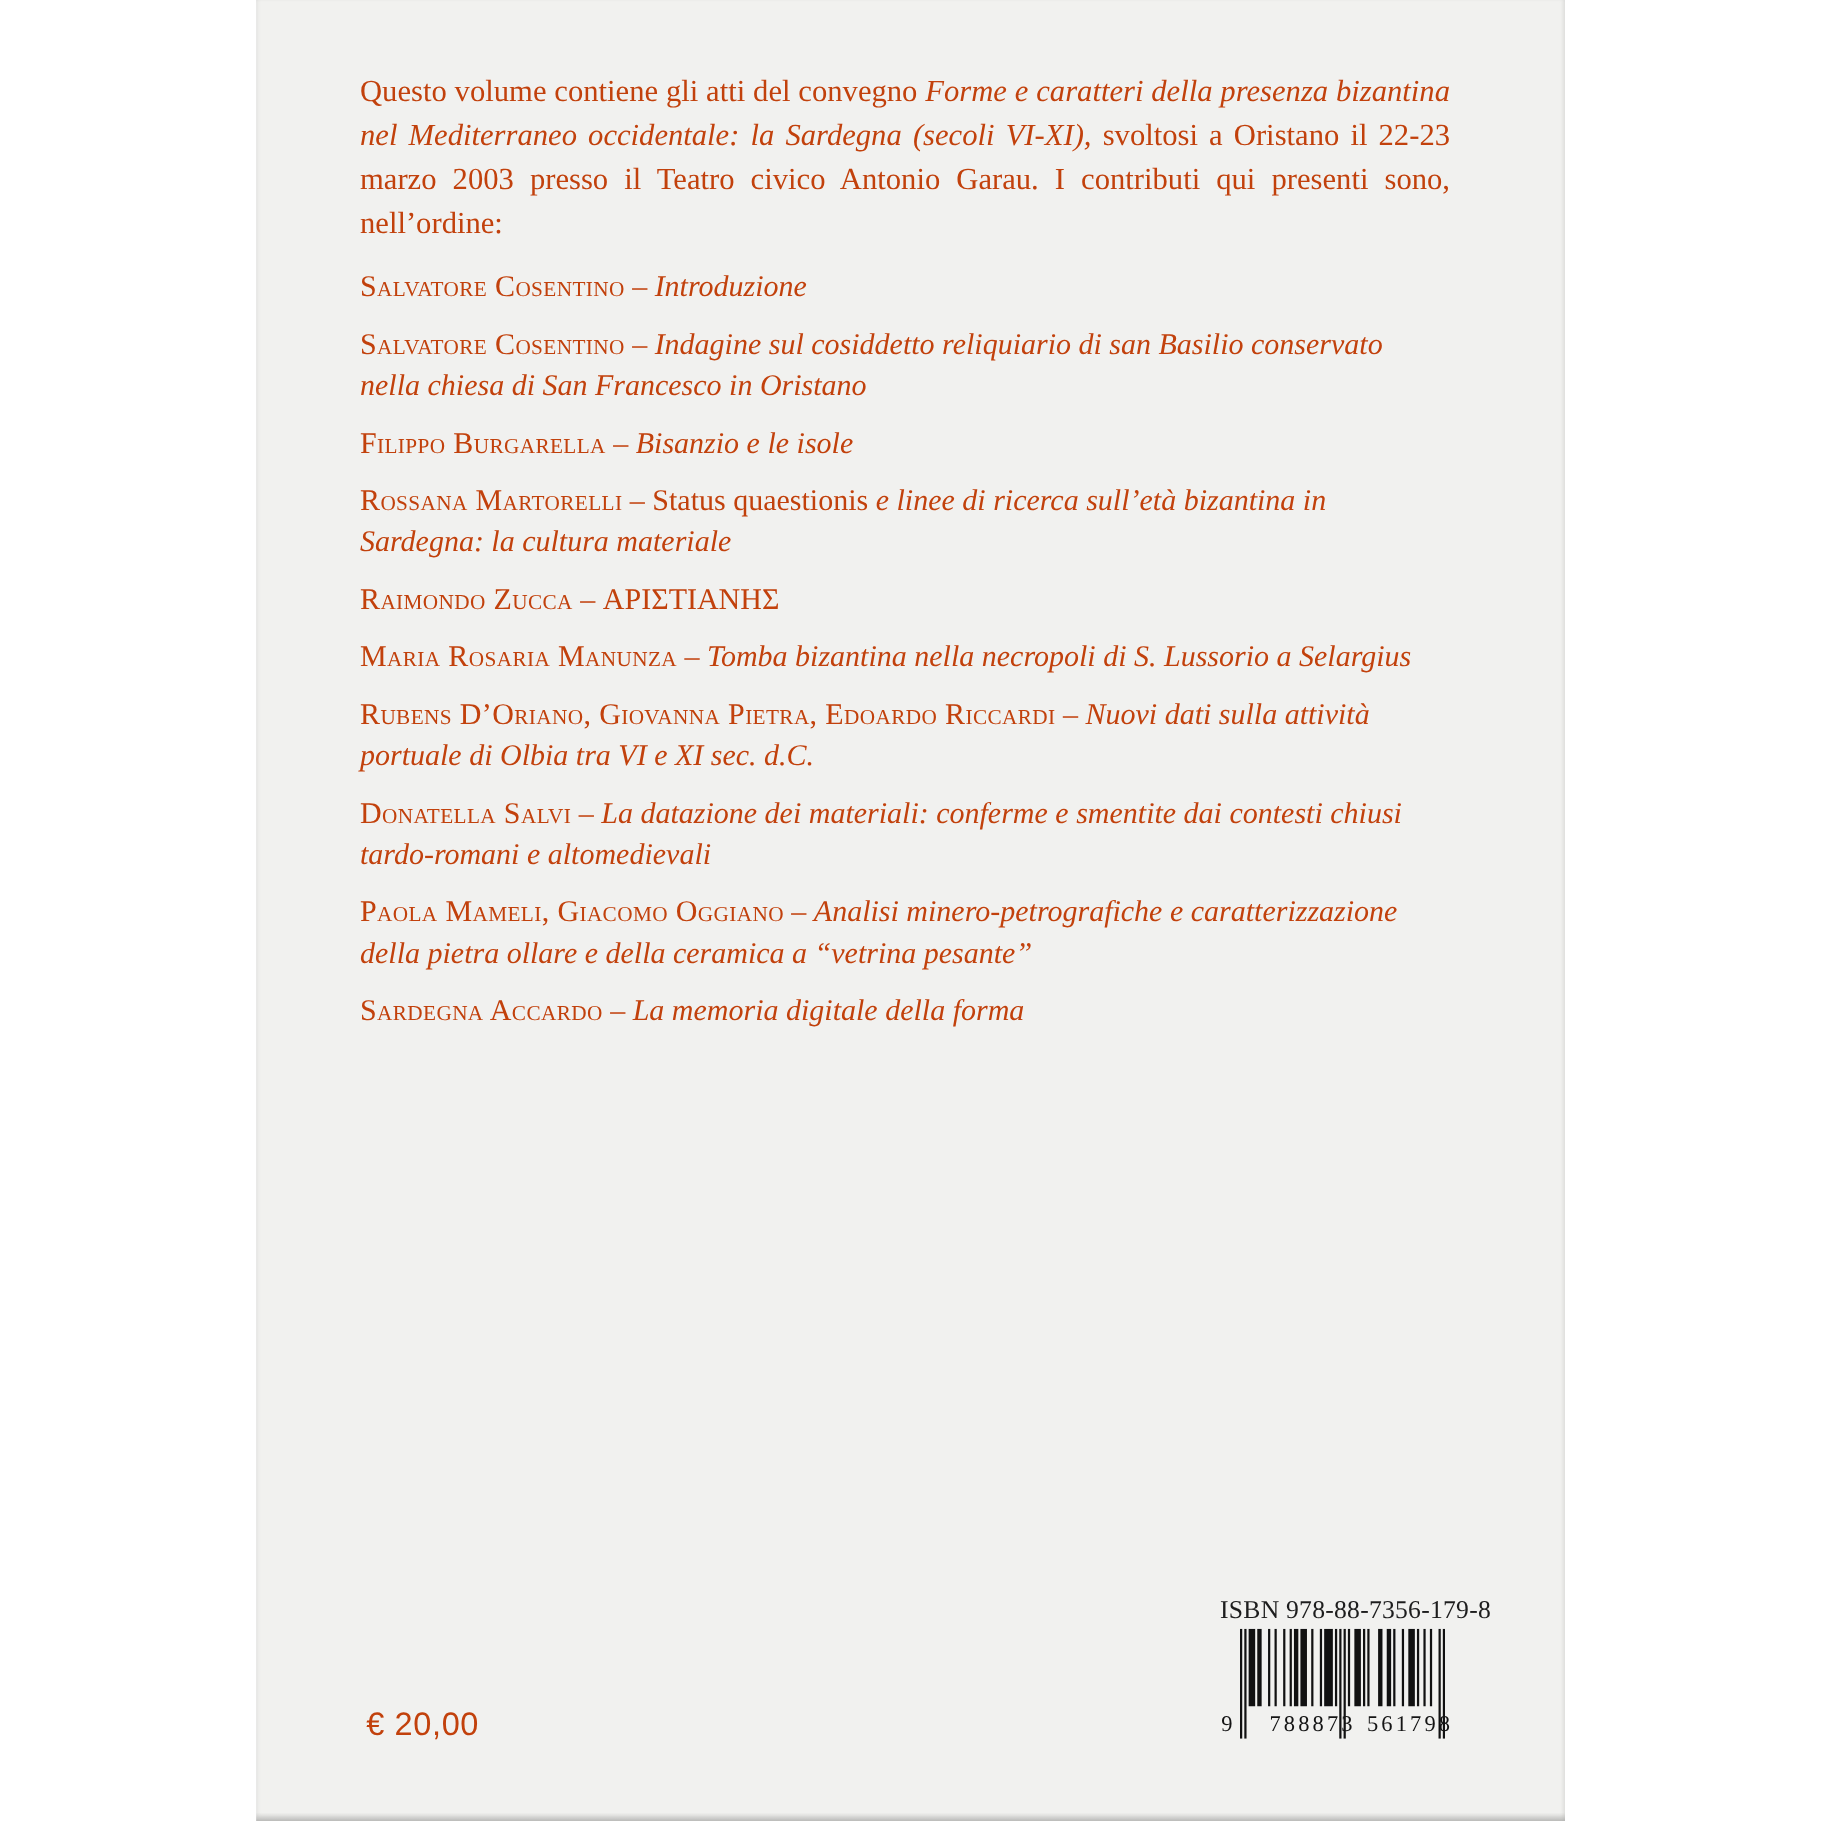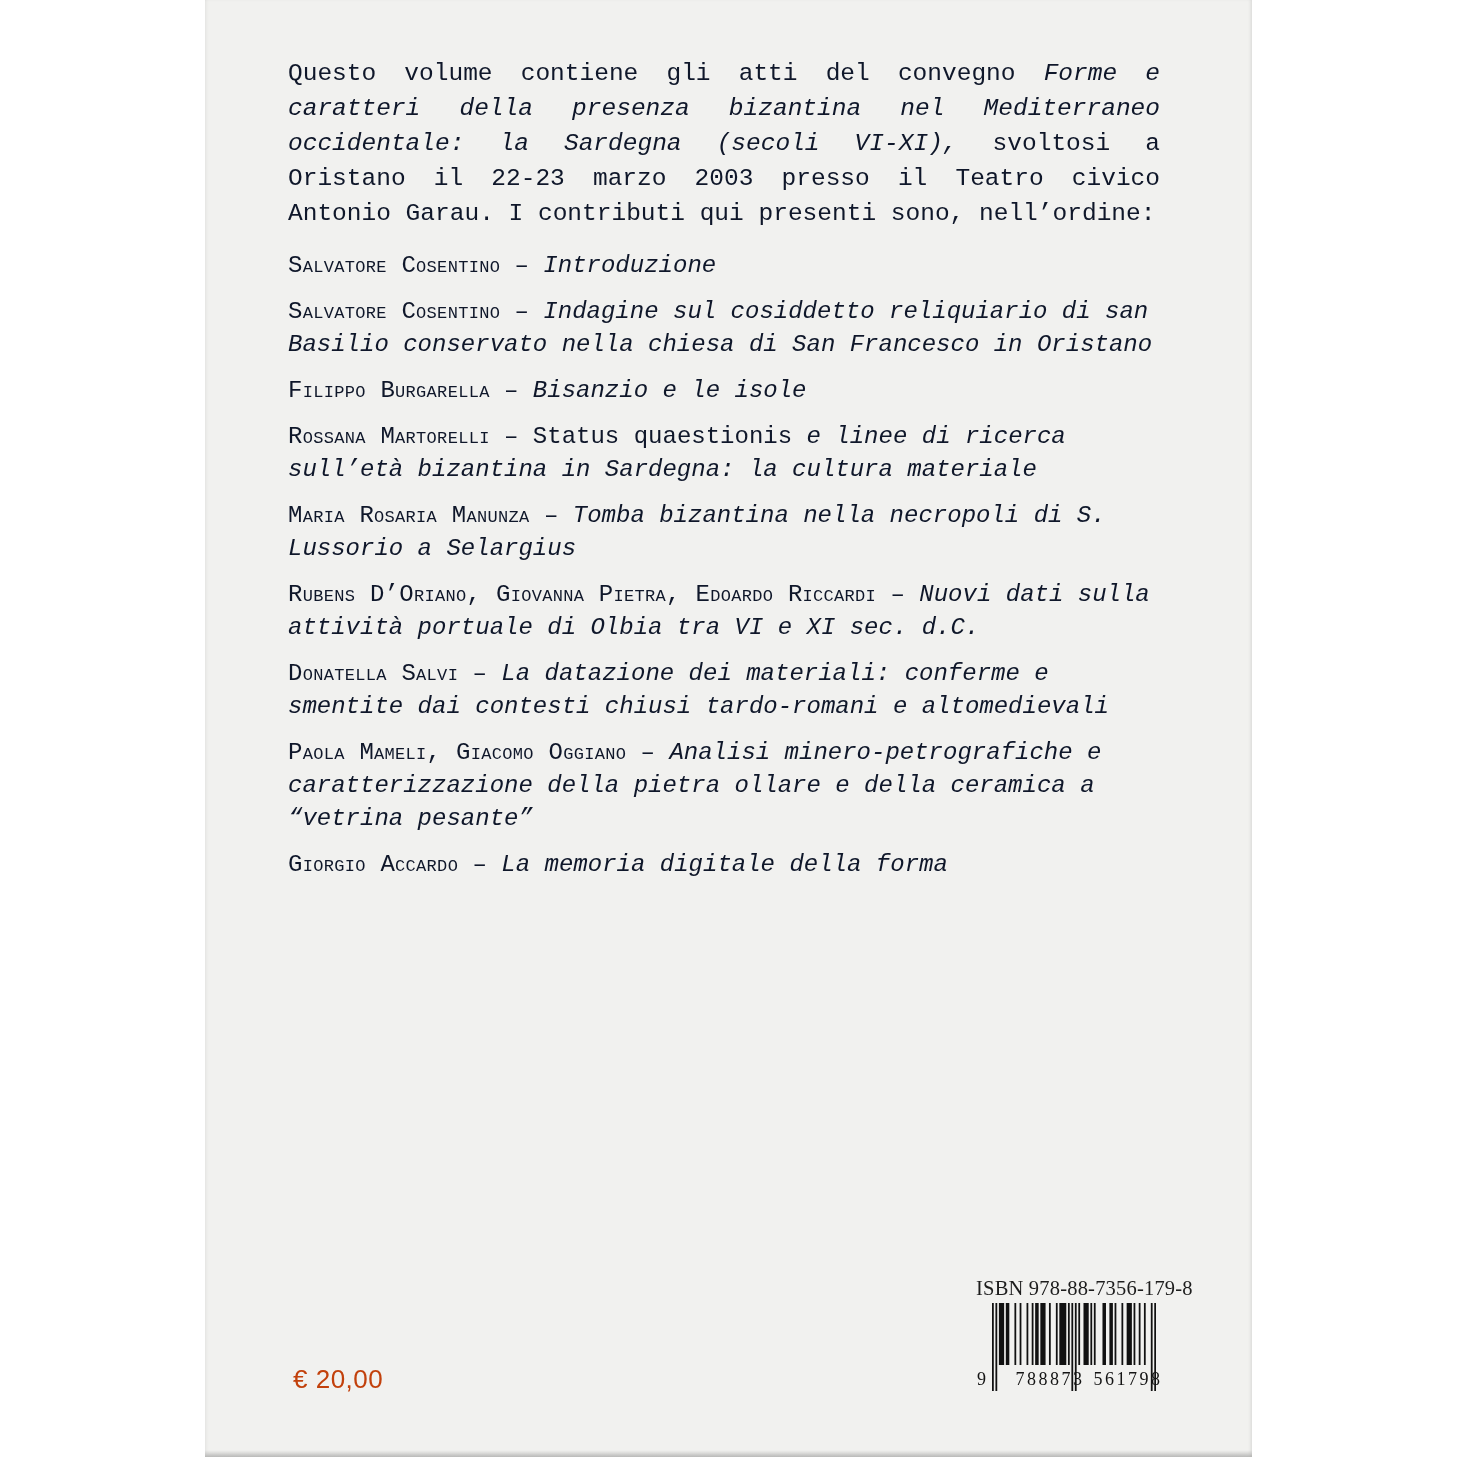--- a/index.html
+++ b/index.html
@@ -12,22 +12,21 @@
     position:absolute;left:205px;top:0;width:1047px;height:1457px;
     background:#f1f1ef;
     box-shadow: inset 0 -3px 4px rgba(0,0,0,0.10), inset -2px 0 3px rgba(0,0,0,0.03);
   }
   .cover::after{
     content:"";position:absolute;left:0;right:0;bottom:0;height:7px;
     background:linear-gradient(to bottom, rgba(0,0,0,0), rgba(0,0,0,0.14));
   }
   .text-col{
     position:absolute;left:83px;top:56px;width:872px;
-    color:#0f172a;
-    font-family:Liberation Mono, monospace;
+    color:#c2410c;
   }
   .intro{
     margin:0 0 18px 0;
     font-size:24.5px;line-height:35px;
     text-align:justify;
   }
   .entry{
     font-size:24px;line-height:33px;
     margin:0 0 13px 0;
   }
@@ -68,25 +67,26 @@
 
 <div class="cover">
 
   <div class="text-col">
     <p class="intro" id="intro"><span>Questo volume contiene gli atti del convegno </span><span class="it">Forme e caratteri della presenza bizantina nel Mediterraneo occidentale: la Sardegna (secoli VI-XI),</span><span> svoltosi a Oristano il 22-23 marzo 2003 presso il Teatro civico Antonio Garau. I contributi qui presenti sono, nell’ordine:</span></p>
     <div id="entries">
         <div class="entry"><span class="authors">Salvatore Cosentino</span><span> – </span><span class="it">Introduzione</span></div>
         <div class="entry"><span class="authors">Salvatore Cosentino</span><span> – </span><span class="it">Indagine sul cosiddetto reliquiario di san Basilio conservato nella chiesa di San Francesco in Oristano</span></div>
         <div class="entry"><span class="authors">Filippo Burgarella</span><span> – </span><span class="it">Bisanzio e le isole</span></div>
         <div class="entry"><span class="authors">Rossana Martorelli</span><span> – </span><span>Status quaestionis</span><span class="it"> e linee di ricerca sull’età bizantina in Sardegna: la cultura materiale</span></div>
+        <div class="entry"><span class="authors">Raimondo Zucca</span><span> – </span><span>ΑΡΙΣΤΙΑΝΗΣ</span></div>
         <div class="entry"><span class="authors">Maria Rosaria Manunza</span><span> – </span><span class="it">Tomba bizantina nella necropoli di S. Lussorio a Selargius</span></div>
         <div class="entry"><span class="authors">Rubens D’Oriano, Giovanna Pietra, Edoardo Riccardi</span><span> – </span><span class="it">Nuovi dati sulla attività portuale di Olbia tra VI e XI sec. d.C.</span></div>
         <div class="entry"><span class="authors">Donatella Salvi</span><span> – </span><span class="it">La datazione dei materiali: conferme e smentite dai contesti chiusi tardo-romani e altomedievali</span></div>
         <div class="entry"><span class="authors">Paola Mameli, Giacomo Oggiano</span><span> – </span><span class="it">Analisi minero-petrografiche e caratterizzazione della pietra ollare e della ceramica a “vetrina pesante”</span></div>
-        <div class="entry"><span class="authors">Giorgio Accardo</span><span> – </span><span class="it">La memoria digitale della forma</span></div>
+        <div class="entry"><span class="authors">Sardegna Accardo</span><span> – </span><span class="it">La memoria digitale della forma</span></div>
       </div>
   </div>
 
   <div class="price">€ 20,00</div>
 
   <div class="barcode-block">
     <div class="isbn">ISBN 978-88-7356-179-8</div>
     <div class="bars-wrap">
       <span class="bc-digit-left">9</span>
       <svg id="bars" width="164" height="88">

